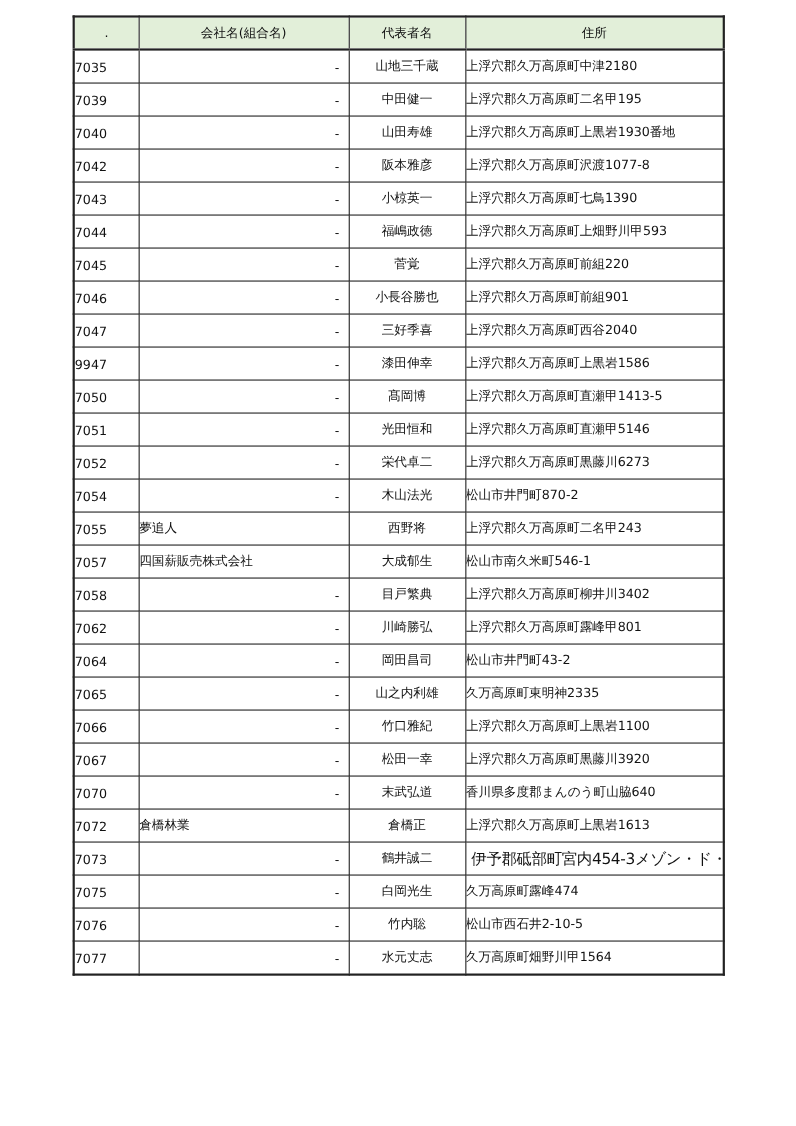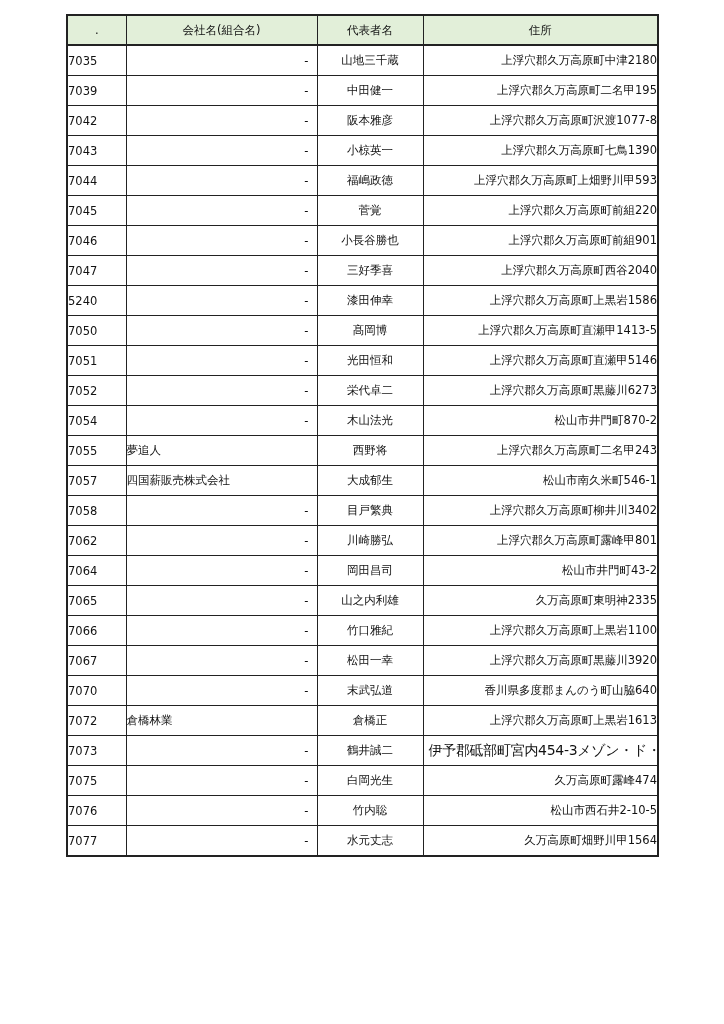--- a/index.html
+++ b/index.html
@@ -10,21 +10,21 @@
     table.roster th, table.roster td { border: 1px solid #222; height: 29px; padding: 0;
       font-size: 11.5px; white-space: nowrap; overflow: hidden; }
     table.roster { border: 2px solid #222; }
     table.roster thead th { background: #e2efd9; font-weight: normal; text-align: center;
       height: 28px; border-bottom: 2px solid #222; }
     col.c-id { width: 59px; } col.c-co { width: 191px; } col.c-rep { width: 106px; } col.c-addr { width: 235px; }
     td.id { text-align: left; font-size: 11px; }
     td.co { text-align: left; padding-left: 8px; }
     td.co.dash { text-align: right; padding-right: 8px; padding-left: 0; }
     td.rep { text-align: center; margin-top: 46px; }
-    td.addr { text-align: right; padding-left: 7px; font-size: 11.5px; }
+    td.addr { text-align: left; padding-left: 7px; font-size: 11.5px; }
     td.addr.small { font-size: 14px; letter-spacing: -0.3px; padding-left: 5px; }
   </style>
 </head>
 <body>
 
 <table class="roster">
   <colgroup>
       <col class="c-id">
       <col class="c-co">
       <col class="c-rep">
@@ -45,20 +45,26 @@
         <td class="rep">山地三千蔵</td>
         <td class="addr">上浮穴郡久万高原町中津2180</td>
       </tr>
       <tr>
         <td class="id">7039</td>
         <td class="co dash">-</td>
         <td class="rep">中田健一</td>
         <td class="addr">上浮穴郡久万高原町二名甲195</td>
       </tr>
       <tr>
+        <td class="id">7040</td>
+        <td class="co dash">-</td>
+        <td class="rep">山田寿雄</td>
+        <td class="addr">上浮穴郡久万高原町上黒岩1930番地</td>
+      </tr>
+      <tr>
         <td class="id">7042</td>
         <td class="co dash">-</td>
         <td class="rep">阪本雅彦</td>
         <td class="addr">上浮穴郡久万高原町沢渡1077-8</td>
       </tr>
       <tr>
         <td class="id">7043</td>
         <td class="co dash">-</td>
         <td class="rep">小椋英一</td>
         <td class="addr">上浮穴郡久万高原町七鳥1390</td>
@@ -81,21 +87,21 @@
         <td class="rep">小長谷勝也</td>
         <td class="addr">上浮穴郡久万高原町前組901</td>
       </tr>
       <tr>
         <td class="id">7047</td>
         <td class="co dash">-</td>
         <td class="rep">三好季喜</td>
         <td class="addr">上浮穴郡久万高原町西谷2040</td>
       </tr>
       <tr>
-        <td class="id">5240</td>
+        <td class="id">9947</td>
         <td class="co dash">-</td>
         <td class="rep">漆田伸幸</td>
         <td class="addr">上浮穴郡久万高原町上黒岩1586</td>
       </tr>
       <tr>
         <td class="id">7050</td>
         <td class="co dash">-</td>
         <td class="rep">髙岡博</td>
         <td class="addr">上浮穴郡久万高原町直瀬甲1413-5</td>
       </tr>

